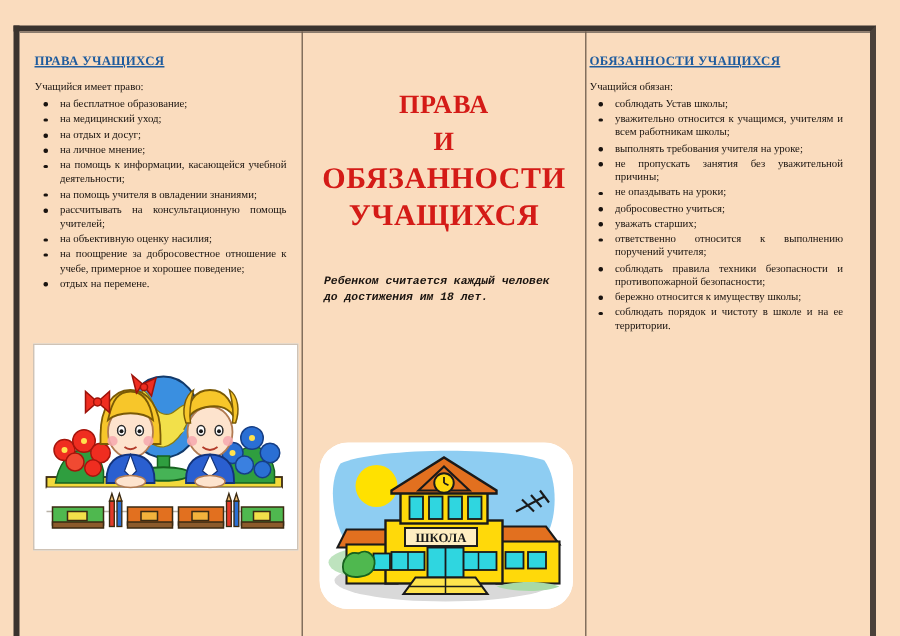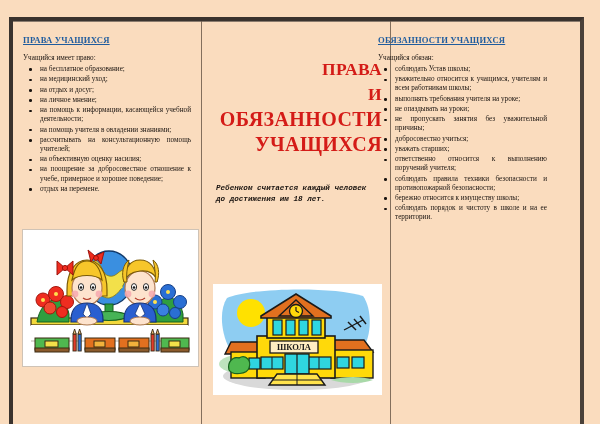--- a/index.html
+++ b/index.html
@@ -32,21 +32,21 @@
   .fold{
     position:absolute;top:21px;width:1px;height:403px;
     background:#6d5c4c;opacity:.85;
   }
   .fold.f1{left:201px;}
   .fold.f2{left:390px;}
 
   .col{position:absolute;top:21px;box-sizing:border-box;}
   .col-left{left:13px;width:188px;padding:14px 10px 0 10px;}
   .col-mid{left:202px;width:188px;padding:14px 8px 0 8px;}
-  .col-right{left:368px;width:189px;padding:14px 10px 0 10px;}
+  .col-right{left:383px;width:189px;padding:14px 10px 0 10px;}
 
   .side-title{
     color:#1f5c9e;
     font-weight:bold;
     font-size:8.6px;
     text-align:left;
     text-decoration:underline;
     letter-spacing:.2px;
     margin:0 0 9px 0;
     font-family:"Liberation Serif", serif;
@@ -70,21 +70,21 @@
   }
   ul.items li::before{
     content:"";
     position:absolute;left:6px;top:3.4px;
     width:2.6px;height:2.6px;border-radius:50%;
     background:#1a1410;
   }
   
   .main-title{
     margin:22px 0 0 0;
-    text-align:right;
+    text-align:center;
     color:#d41b17;
     font-weight:bold;
     font-size:17.5px;
     line-height:25px;
     letter-spacing:.4px;
     font-family:"Liberation Serif", serif;
   }
   .main-title .ln{display:block;}
   .main-title .ln.small{font-size:20px;}
   .subtitle{
@@ -97,21 +97,21 @@
     color:#1a1410;
     font-family:Liberation Mono, monospace;
   }
   
   .pic{
     position:absolute;
     background:#ffffff;
     overflow:hidden;
   }
   .pic.kids{left:22px;top:229px;width:175px;height:136px;border:1px solid #cfc3b6;}
-  .pic.school{left:213px;top:284px;width:169px;height:111px;}
+  .pic.school{left:213px;top:295px;width:169px;height:111px;border-radius:19px;}
 
   svg{display:block;}
 </style>
 </head>
 <body>
 
 <div class="sheet">
 
   <div class="frame">
     <div class="frame-inner"></div>
@@ -333,22 +333,22 @@
     </svg>
   </div>
 
   <div class="col col-right">
     <div class="side-title">ОБЯЗАННОСТИ УЧАЩИХСЯ</div>
     <p class="lead">Учащийся обязан:</p>
     <ul class="items" id="right-list">
         <li>соблюдать Устав школы;</li>
         <li>уважительно относится к учащимся, учителям и всем работникам школы;</li>
         <li>выполнять требования учителя на уроке;</li>
+        <li>не пропускать занятия без уважительной причины;</li>
         <li>не опаздывать на уроки;</li>
-        <li>не пропускать занятия без уважительной причины;</li>
         <li>добросовестно учиться;</li>
         <li>уважать старших;</li>
         <li>ответственно относится к выполнению поручений учителя;</li>
         <li>соблюдать правила техники безопасности и противопожарной безопасности;</li>
         <li>бережно относится к имуществу школы;</li>
         <li>соблюдать порядок и чистоту в школе и на ее территории.</li>
       </ul>
   </div>
 
 </div>

